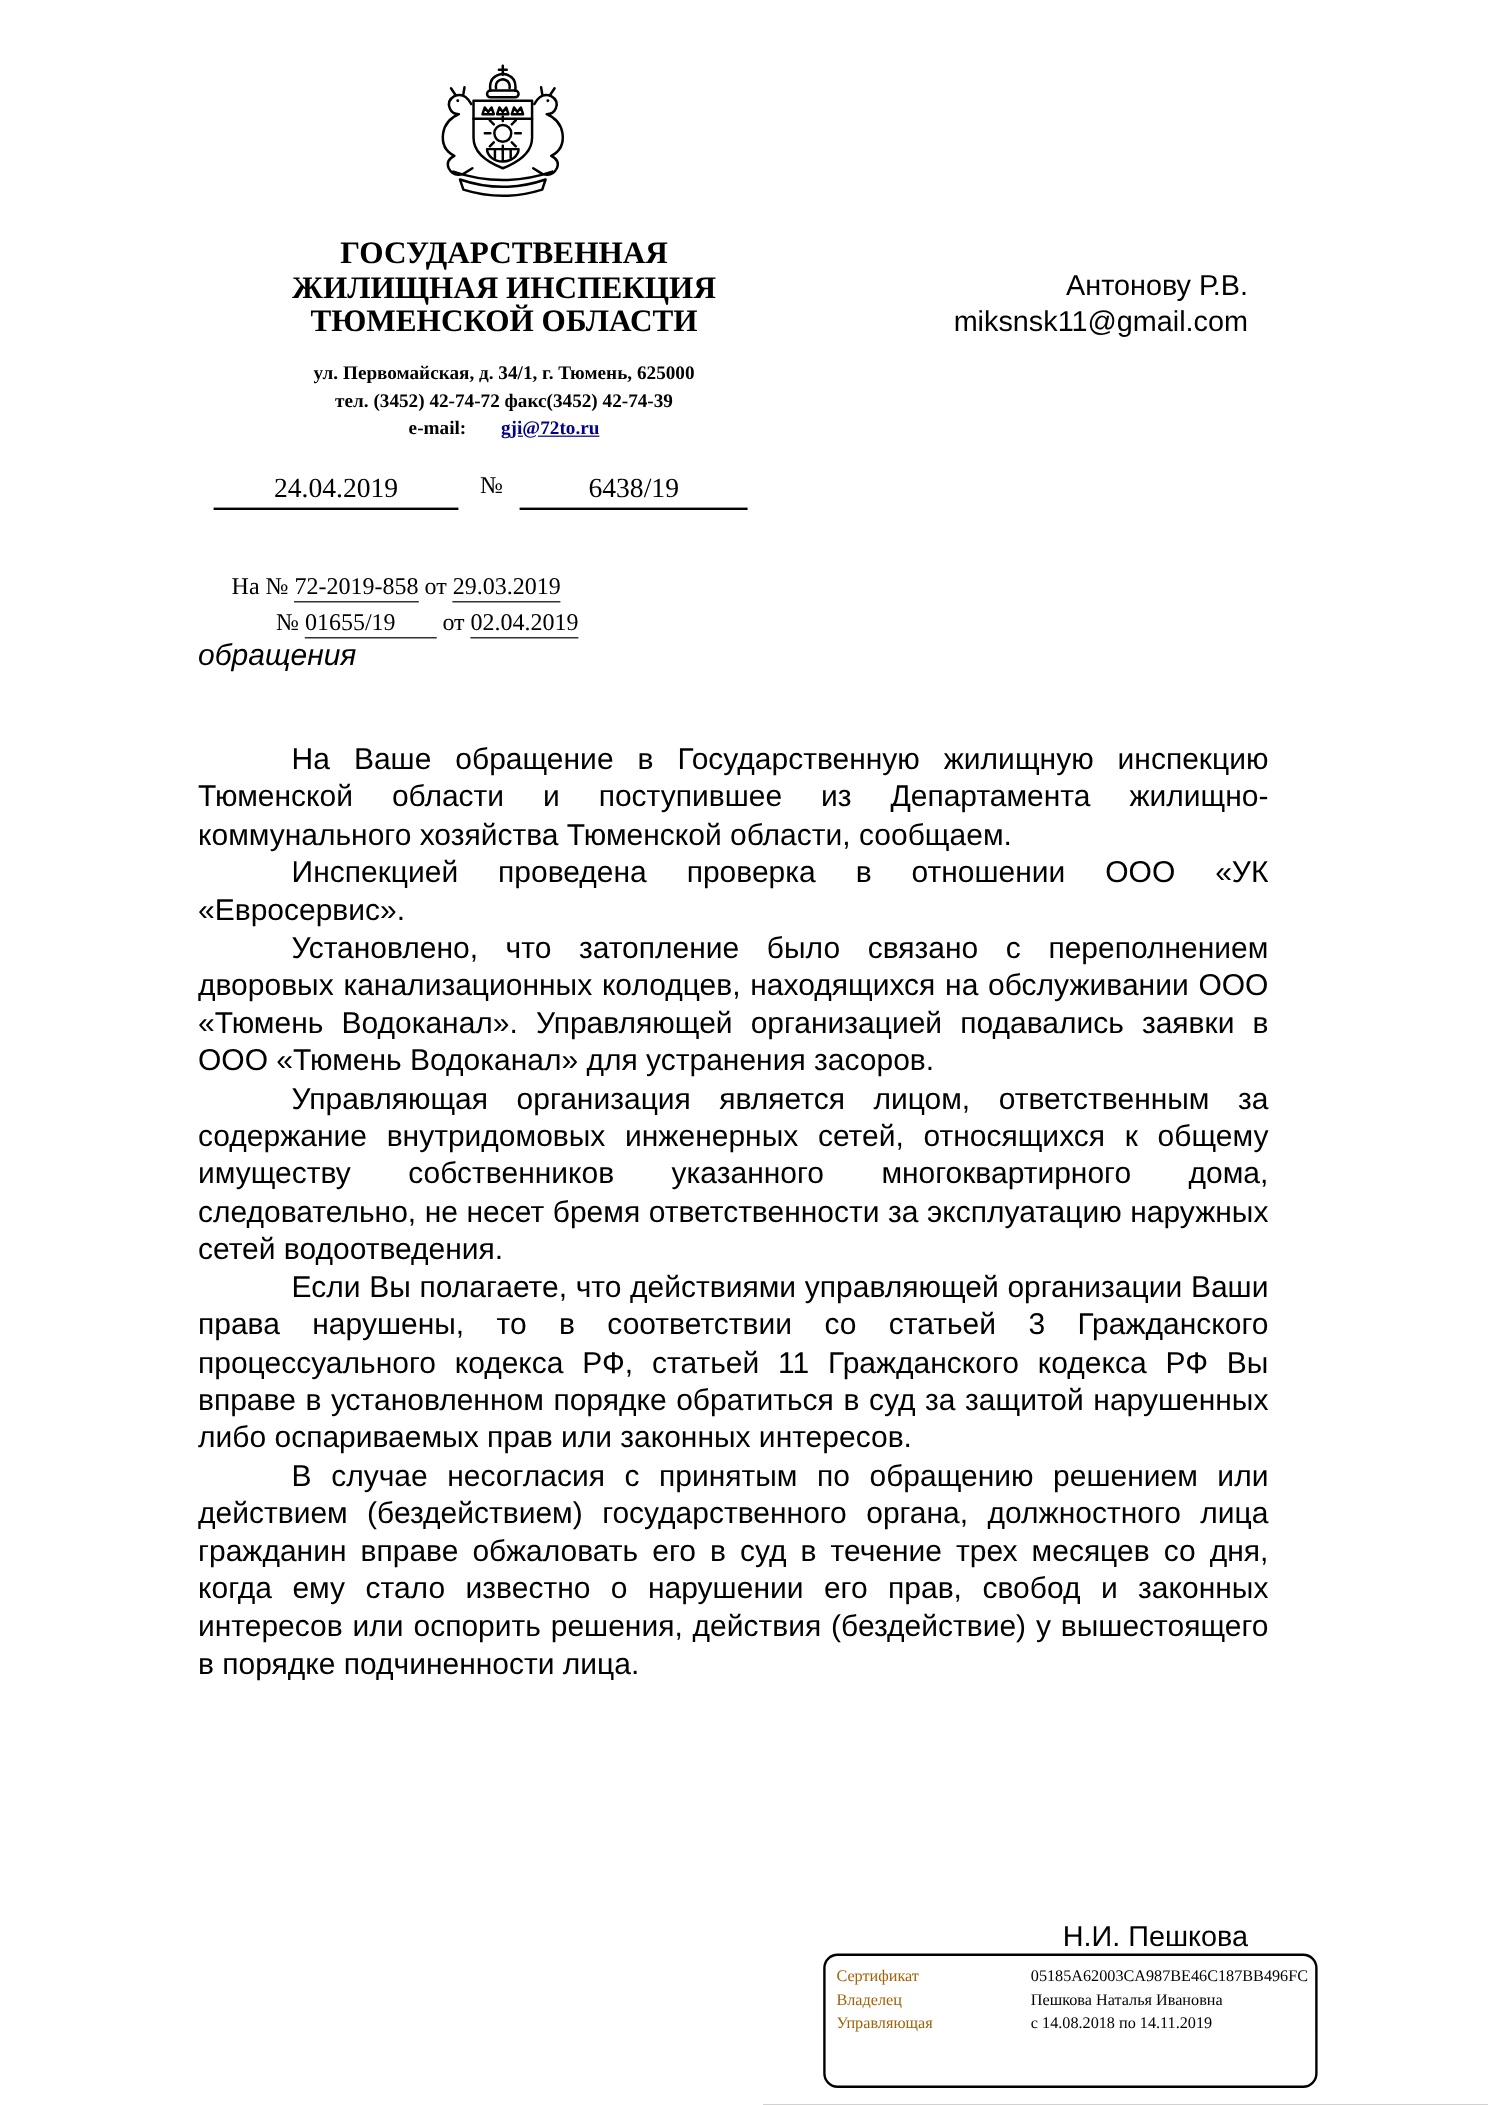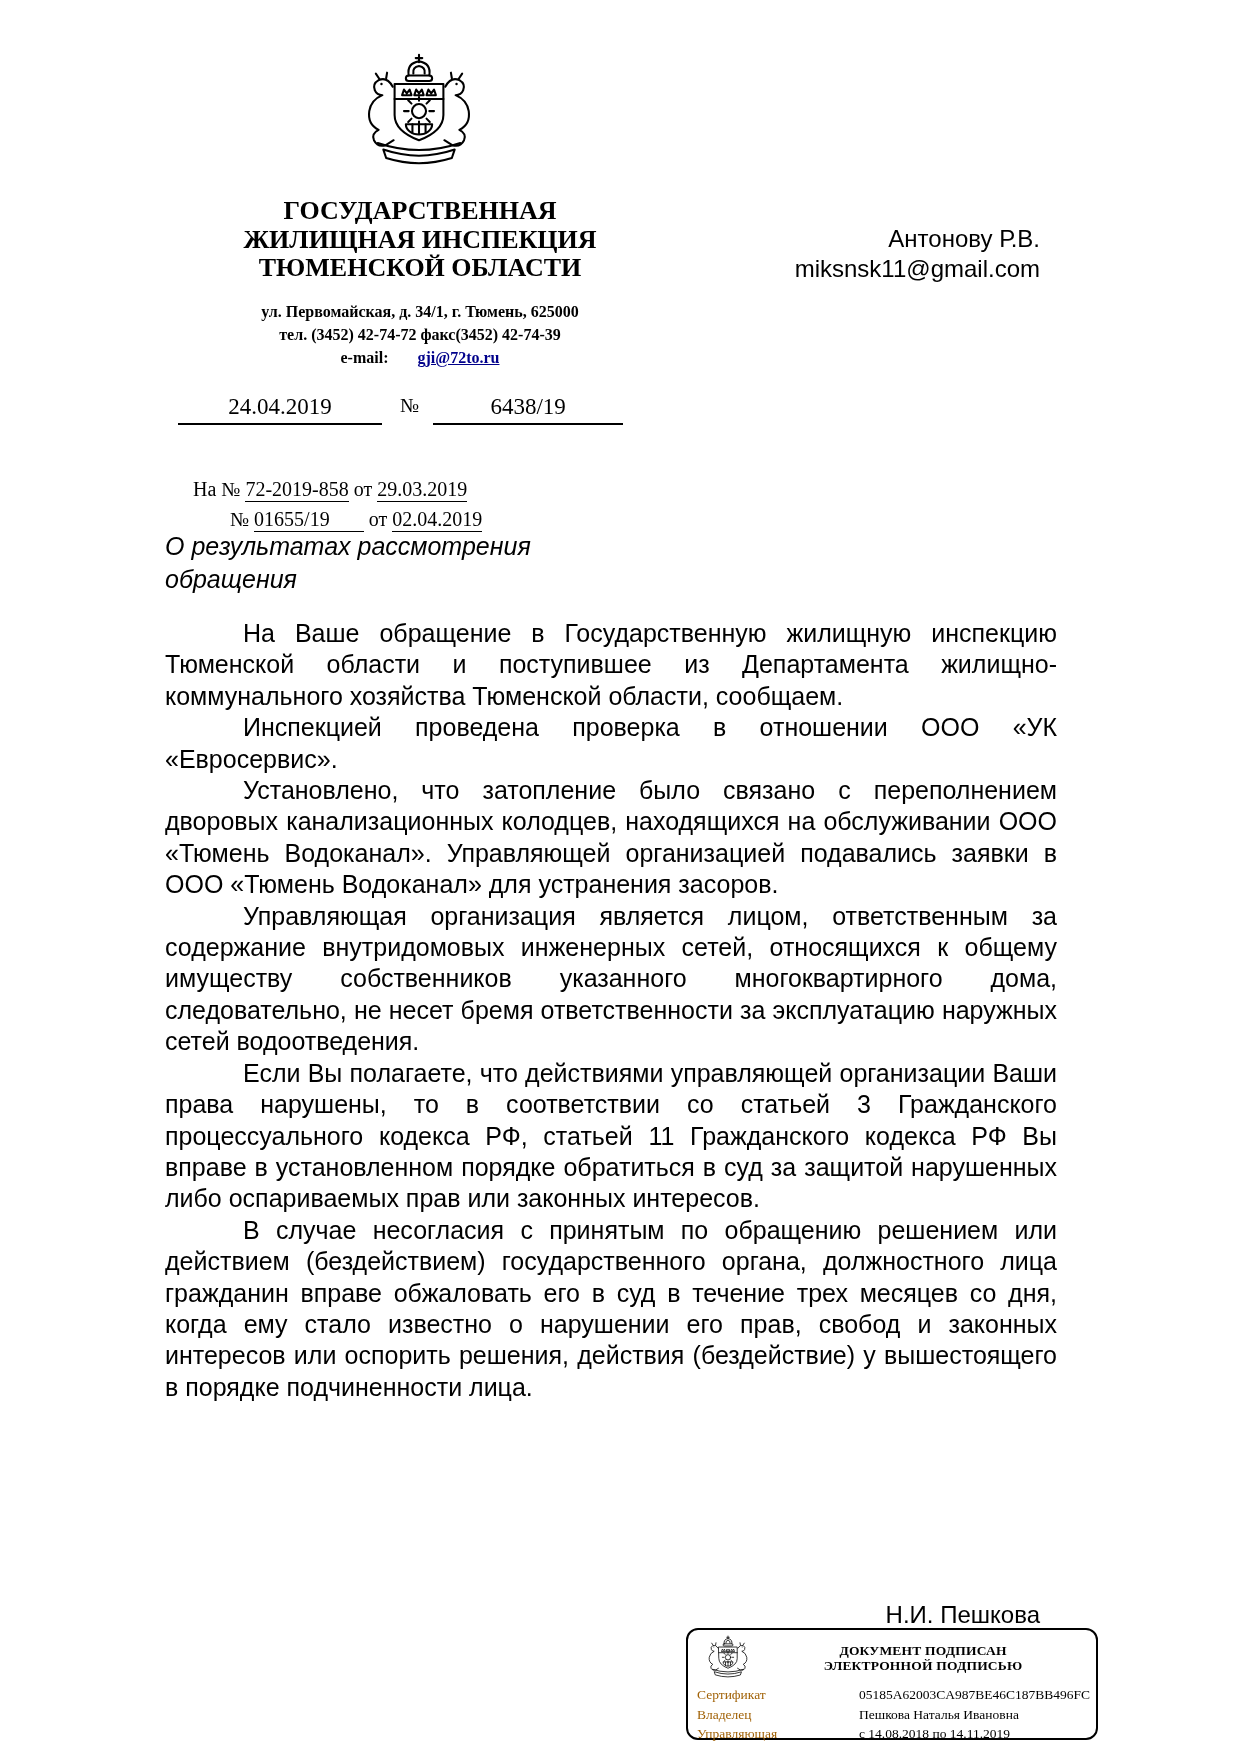--- a/index.html
+++ b/index.html
@@ -174,45 +174,35 @@
     </div>
     <div class="l2">
       <span>№</span>
       <span class="u ext">01655/19</span>
       <span>от</span>
       <span class="u">02.04.2019</span>
     </div>
   </div>
 
   <div class="subject">
-    <div>О результатах рассмотрения</div>
     <div>обращения</div>
   </div>
 
   <div class="body-text">
     <p>На Ваше обращение в Государственную жилищную инспекцию Тюменской области и поступившее из Департамента жилищно-коммунального хозяйства Тюменской области, сообщаем.</p>
     <p>Инспекцией проведена проверка в отношении ООО «УК «Евросервис».</p>
     <p>Установлено, что затопление было связано с переполнением дворовых канализационных колодцев, находящихся на обслуживании ООО «Тюмень Водоканал». Управляющей организацией подавались заявки в ООО «Тюмень Водоканал» для устранения засоров.</p>
     <p>Управляющая организация является лицом, ответственным за содержание внутридомовых инженерных сетей, относящихся к общему имуществу собственников указанного многоквартирного дома, следовательно, не несет бремя ответственности за эксплуатацию наружных сетей водоотведения.</p>
     <p>Если Вы полагаете, что действиями управляющей организации Ваши права нарушены, то в соответствии со статьей 3 Гражданского процессуального кодекса РФ, статьей 11 Гражданского кодекса РФ Вы вправе в установленном порядке обратиться в суд за защитой нарушенных либо оспариваемых прав или законных интересов.</p>
     <p>В случае несогласия с принятым по обращению решением или действием (бездействием) государственного органа, должностного лица гражданин вправе обжаловать его в суд в течение трех месяцев со дня, когда ему стало известно о нарушении его прав, свобод и законных интересов или оспорить решения, действия (бездействие) у вышестоящего в порядке подчиненности лица.</p>
   </div>
 
   <div class="sig-name">Н.И. Пешкова</div>
 
   <div class="stamp">
-    <div class="stamp-top">
-      <svg class="stamp-emblem">
-          <use href="#coat"></use>
-        </svg>
-      <div class="stamp-title">
-        <div>ДОКУМЕНТ ПОДПИСАН</div>
-        <div>ЭЛЕКТРОННОЙ ПОДПИСЬЮ</div>
-      </div>
-    </div>
     <div class="stamp-rows">
       <div class="stamp-row">
         <span class="lbl">Сертификат</span>
         <span class="val">05185A62003CA987BE46C187BB496FC</span>
       </div>
       <div class="stamp-row bold">
         <span class="lbl">Владелец</span>
         <span class="val">Пешкова Наталья Ивановна</span>
       </div>
       <div class="stamp-row">

